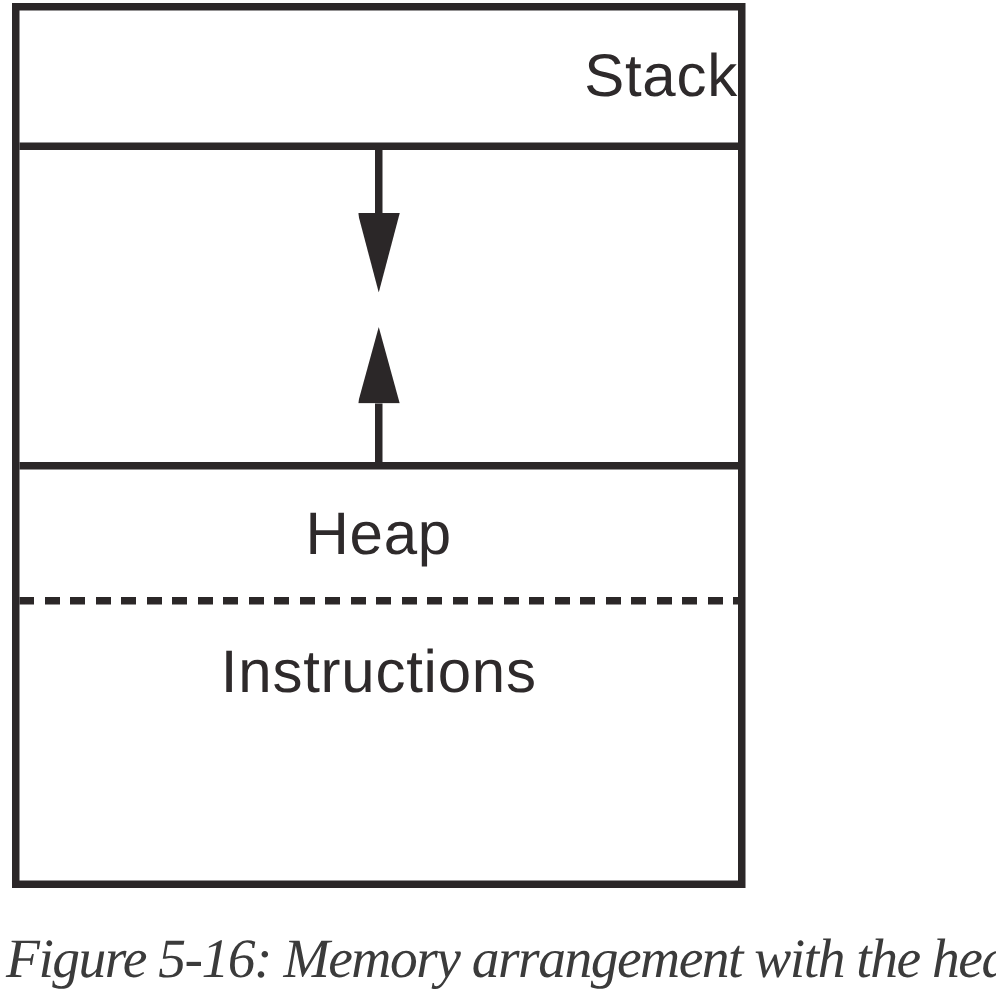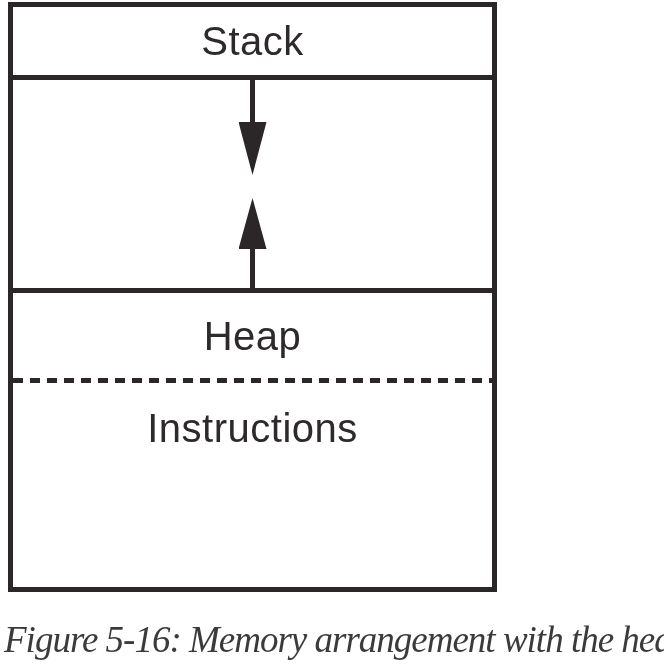--- a/index.html
+++ b/index.html
@@ -25,21 +25,21 @@
     justify-content: center;
     width: 100%;
   }
   .sec-label {
     font-size: 40px;
     font-weight: 400;
     letter-spacing: 0.5px;
     color: #2e2a2b;
     line-height: 1;
   }
-  .sec-stack        { height: 68px; }
+  .sec-stack        { height: 88px; justify-content: flex-end; }
   .sec-free         { height: 213px; border-top: 5px solid #2b2728; position: relative; }
   .sec-heap         { height: 90px;  border-top: 5px solid #2b2728; }
   .sec-static       { height: 94px;  border-top: 5px solid #2b2728; }
   .dashed-divider   {
     height: 5px; width: 100%;
     background: repeating-linear-gradient(90deg,
       #2b2728 0px, #2b2728 10px,
       transparent 10px, transparent 17px);
   }
   .sec-instructions { height: 90px; justify-content: center; }

